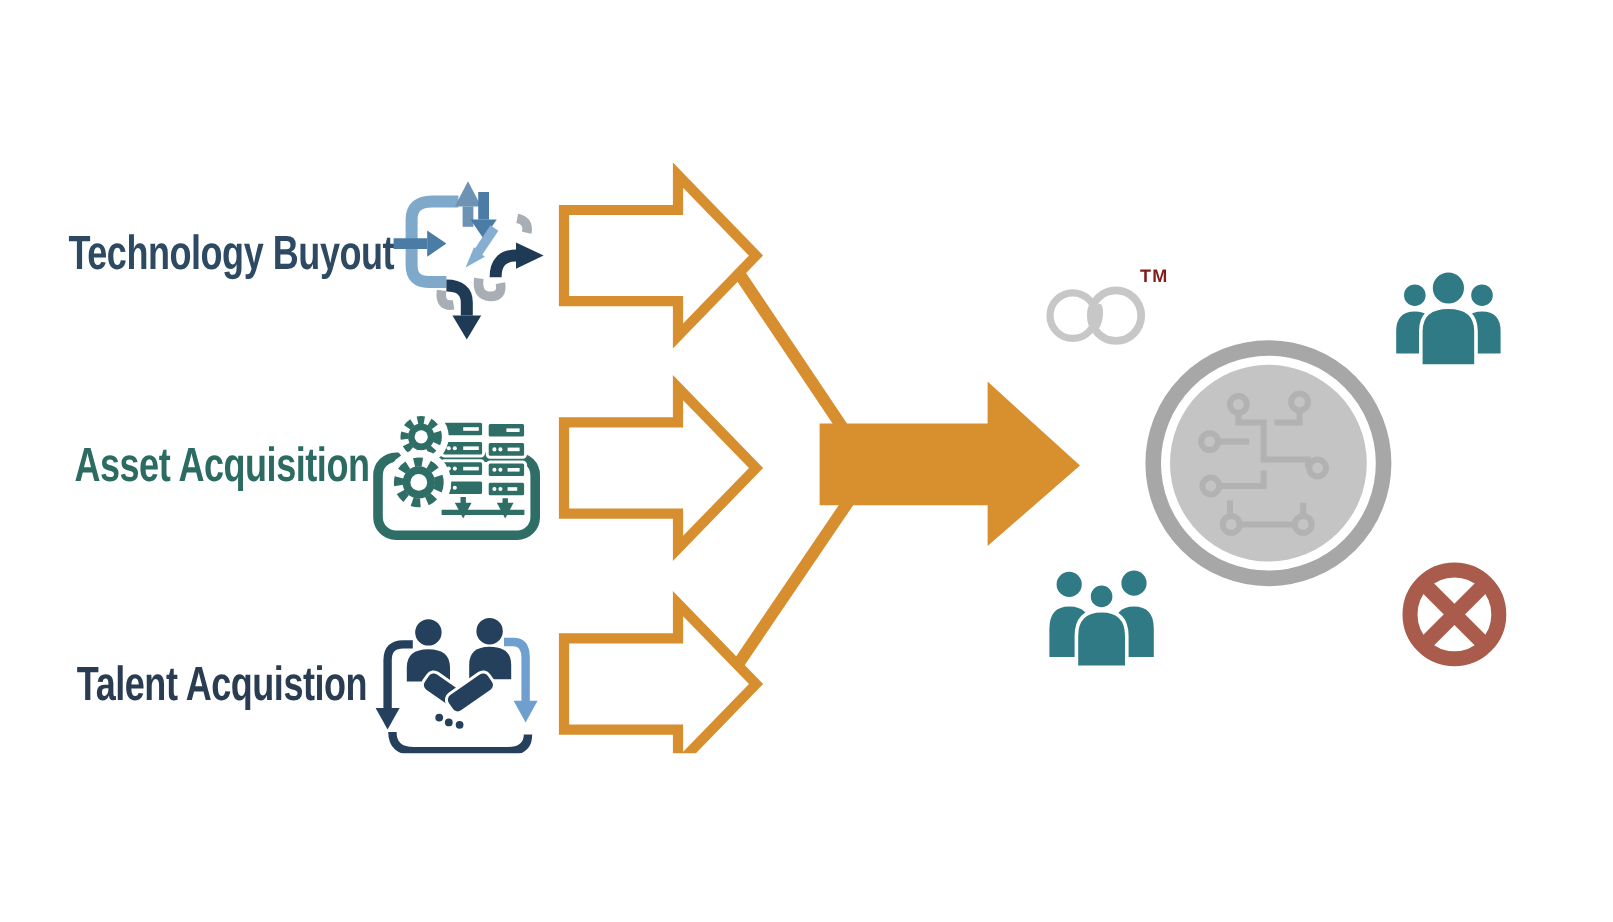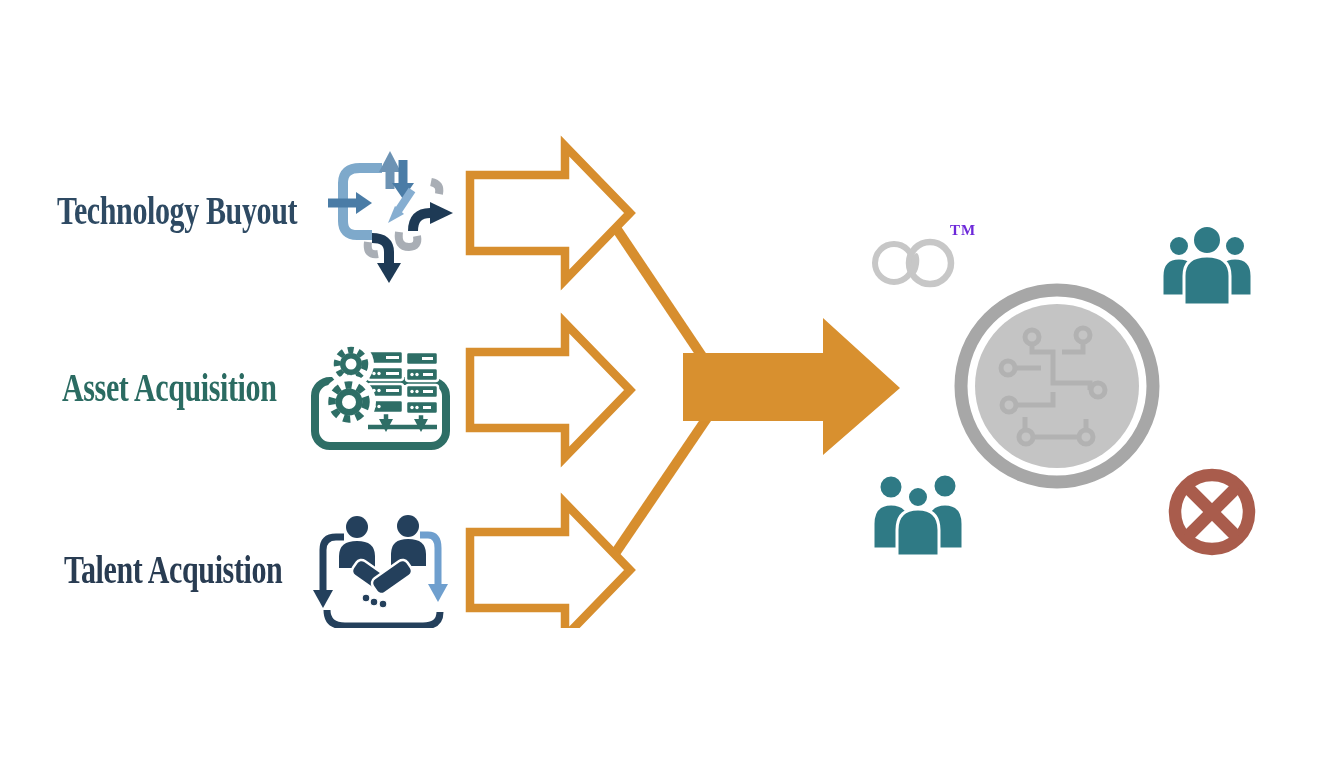--- a/index.html
+++ b/index.html
@@ -2,21 +2,21 @@
 <html><head>
 <meta charset="utf-8">
 <style>
   html, body { margin: 0; padding: 0; background: #fff; }
   .canvas {
     position: relative;
     width: 1344px;
     height: 628px;
     overflow: hidden;
     background: #ffffff;
-    font-family: Liberation Serif, serif;
+    font-family: Liberation Sans, sans-serif;
   }
   svg.art { position: absolute; inset: 0; }
   .flow-label {
     position: absolute;
     font-size: 40px;
     font-weight: 700;
     letter-spacing: -0.5px;
     line-height: 48px;
     white-space: nowrap;
     transform: scaleX(0.75);
@@ -207,15 +207,15 @@
     </g>
 
   </svg>
 
   <div class="flow-label label-1" style="color: rgb(46, 74, 99);">Technology Buyout</div>
 
   <div class="flow-label label-2" style="color: rgb(43, 107, 98);">Asset Acquisition</div>
 
   <div class="flow-label label-3" style="color: rgb(41, 60, 82);">Talent Acquistion</div>
 
-  <span class="tm-mark" style="color: #6d28d9;">TM</span>
+  <span class="tm-mark" style="color: #7f1d1d;">TM</span>
 
 </div>
 
 </body></html>

